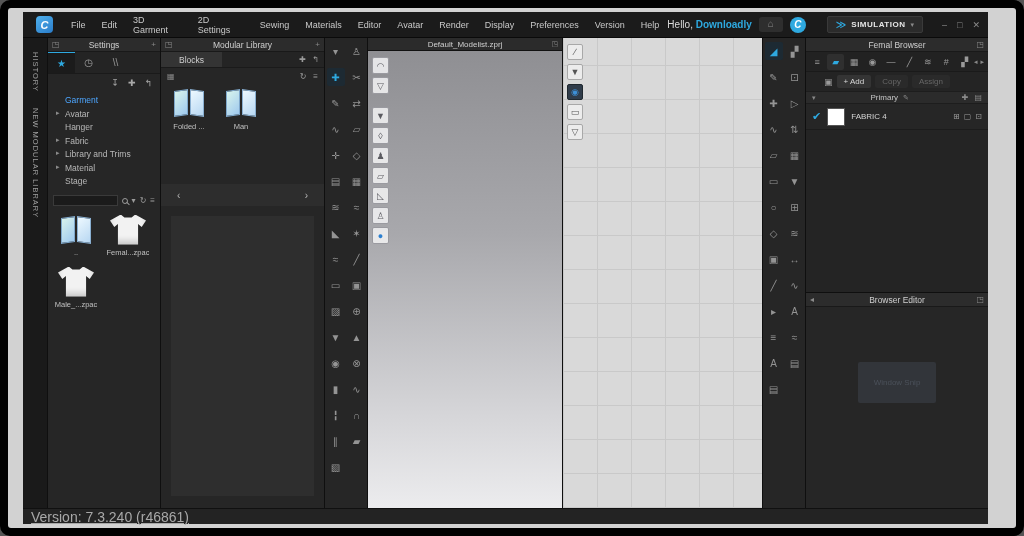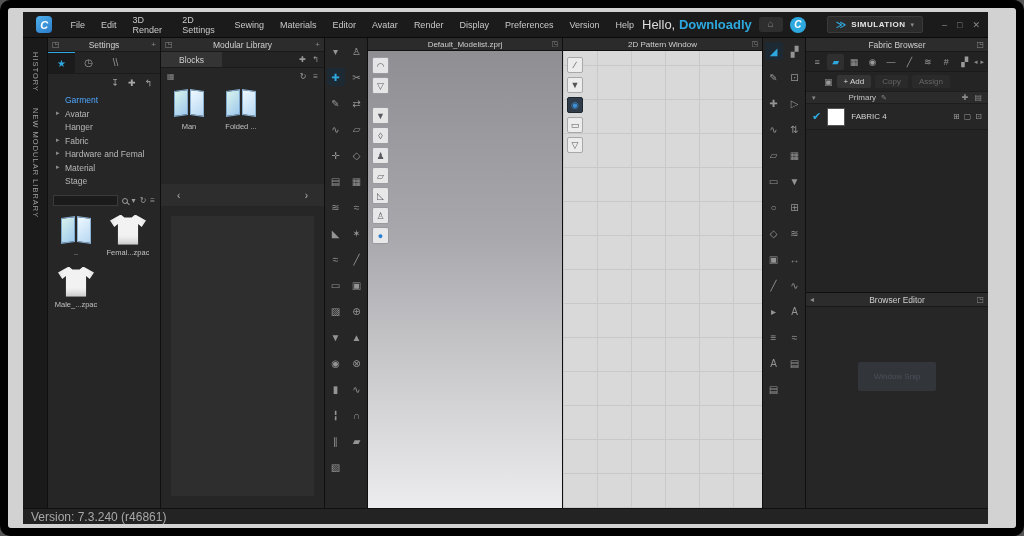--- a/index.html
+++ b/index.html
@@ -6,21 +6,21 @@
   *{box-sizing:border-box;font-family:"Liberation Sans","DejaVu Sans",sans-serif;}
   .frame{position:relative;width:1024px;height:536px;background:#000;border-radius:10px;overflow:hidden;}
   .desktop{position:absolute;inset:8px;background:#d2d2d2;border-radius:3px;overflow:hidden;}
   .app{position:absolute;left:15px;top:4px;width:965px;height:512px;background:#1d1d1d;}
   
   .menubar{position:absolute;left:0;top:0;right:0;height:26px;background:#1b1b1b;border-bottom:1px solid #0a0a0a;display:flex;align-items:center;padding:0 6px;}
   .applogo{width:17px;height:17px;margin:0 10px 0 7px;border-radius:4px;background:linear-gradient(145deg,#4fb0ec,#2a7cc9);color:#fff;font-weight:bold;font-size:11px;display:flex;align-items:center;justify-content:center;font-style:italic;}
   .menuitems{display:flex;align-items:center;}
   .mi{font-size:9px;color:#c9c9c9;padding:0 8px;cursor:default;}
   .mb-right{margin-left:auto;display:flex;align-items:center;gap:7px;}
-  .hello{font-size:13px;color:#dcdcdc;}
+  .hello{font-size:10px;color:#dcdcdc;}
   .hello b{color:#2ea9e0;}
   .hbtn{width:24px;height:15px;background:#2e2e2e;border-radius:3px;color:#8a8a8a;font-size:10px;line-height:14px;text-align:center;}
   .cbtn{width:16px;height:16px;border-radius:50%;background:#2ea9e0;color:#fff;font-size:10px;font-weight:bold;font-style:italic;line-height:16px;text-align:center;}
   .simbtn{display:flex;align-items:center;gap:5px;background:#2b2b2b;border:1px solid #3a3a3a;border-radius:2px;padding:2px 8px;margin-left:14px;}
   .simbtn .chev{color:#2ea9e0;font-size:10px;font-weight:bold;}
   .simbtn .simlbl{color:#e6e6e6;font-size:8px;font-weight:bold;letter-spacing:.5px;}
   .simbtn .caret{color:#8a8a8a;font-size:7px;}
   .wctls{display:flex;gap:10px;margin-left:12px;margin-right:2px;}
   .wc{color:#8a8a8a;font-size:9px;}
   
@@ -93,52 +93,52 @@
   .obtabs{height:20px;background:#222;display:flex;align-items:center;padding:0 2px;border-bottom:1px solid #1a1a1a;flex:0 0 auto;}
   .obtab{width:18px;height:16px;margin:0 .5px;display:flex;align-items:center;justify-content:center;color:#9a9a9a;font-size:9px;border-radius:2px;}
   .obtab.active{background:#2f2f2f;}
   .obarrows{margin-left:auto;color:#8a8a8a;font-size:7px;display:flex;gap:3px;padding-right:2px;}
   .obactions{height:19px;display:flex;align-items:center;gap:4px;padding:0 4px;flex:0 0 auto;}
   .folderadd{color:#9a9a9a;font-size:9px;margin-left:14px;}
   .abtn{font-size:8px;border-radius:2px;padding:2px 7px;}
   .abtn.add{color:#d8d8d8;background:#343434;}
   .abtn.dim{color:#666;background:#2a2a2a;}
   .primaryrow{height:13px;background:#2b2b2b;display:flex;align-items:center;padding:0 6px;gap:5px;border-top:1px solid #1d1d1d;border-bottom:1px solid #1d1d1d;flex:0 0 auto;}
-  .primaryrow .cap{color:#c4c4c4;font-size:8px;margin-left:28px;}
+  .primaryrow .cap{color:#c4c4c4;font-size:8px;margin-left:50px;}
   .primaryrow .edit{color:#8a8a8a;font-size:7px;}
   .primaryrow .pright{margin-left:auto;display:flex;gap:6px;color:#8a8a8a;font-size:8px;}
   .fabricrow{height:26px;display:flex;align-items:center;gap:6px;padding:0 6px;background:#262626;border-bottom:1px solid #1c1c1c;flex:0 0 auto;}
   .fcheck{color:#2ea9e0;font-size:11px;}
   .fswatch{width:18px;height:18px;background:#fff;border:1px solid #555;}
   .fname{color:#d5d5d5;font-size:8px;}
   .fright{margin-left:auto;display:flex;gap:4px;color:#9a9a9a;font-size:8px;}
   .pesection{flex:1;display:flex;flex-direction:column;}
   .pebody{flex:1;background:#262626;display:flex;justify-content:center;}
-  .snip{align-self:flex-start;margin-top:55px;background:#32353a;color:#4b515a;font-size:8px;padding:10px 16px;border-radius:2px;}
+  .snip{align-self:flex-start;margin-top:55px;background:#32353a;color:#4b515a;font-size:8px;padding:16px 16px;border-radius:2px;}
   
   .statusbar{position:absolute;left:0;right:0;bottom:0;height:16px;background:#232323;border-top:1px solid #101010;display:flex;align-items:center;}
-  .statusbar span{color:#a8a8a8;font-size:12px;padding-left:8px;}
+  .statusbar span{color:#a8a8a8;font-size:14px;padding-left:8px;text-decoration:underline;}
   
   .exlogo{position:absolute;right:26px;bottom:7px;width:184px;height:43px;background:#05060d;display:flex;align-items:center;justify-content:center;border:1px solid #14161f;}
   .extext{color:#fff;font-weight:900;font-size:30px;letter-spacing:-1px;transform:scaleY(1.1);text-shadow:2px 2px 0 #151826;}
   .excom{position:absolute;right:8px;bottom:1px;font-style:italic;font-size:10px;color:#2b3547;}
 </style>
 </head>
 <body>
 
 <div class="frame">
   <div class="desktop">
     <div class="app">
 
       <div class="menubar">
         <div class="applogo">C</div>
         <div class="menuitems" id="menu-items">
             <span class="mi">File</span>
             <span class="mi">Edit</span>
-            <span class="mi">3D Render</span>
+            <span class="mi">3D Garment</span>
             <span class="mi">2D Settings</span>
             <span class="mi">Sewing</span>
             <span class="mi">Materials</span>
             <span class="mi">Editor</span>
             <span class="mi">Avatar</span>
             <span class="mi">Render</span>
             <span class="mi">Display</span>
             <span class="mi">Preferences</span>
             <span class="mi">Version</span>
             <span class="mi">Help</span>
@@ -195,21 +195,21 @@
               <div class="trow">
                 <span class="tw"></span>
                 <span class="tl">Hanger</span>
               </div>
               <div class="trow">
                 <span class="tw">▸</span>
                 <span class="tl">Fabric</span>
               </div>
               <div class="trow">
                 <span class="tw">▸</span>
-                <span class="tl">Hardware and Femal</span>
+                <span class="tl">Library and Trims</span>
               </div>
               <div class="trow">
                 <span class="tw">▸</span>
                 <span class="tl">Material</span>
               </div>
               <div class="trow">
                 <span class="tw"></span>
                 <span class="tl">Stage</span>
               </div>
             </div>
@@ -256,28 +256,28 @@
               <span>↻</span>
               <span>≡</span>
             </span>
           </div>
           <div class="moditems" id="mod-items">
               <div class="moditem">
                 <div class="icon-folder">
                   <div class="fb"></div>
                   <div class="ff"></div>
                 </div>
-                <div class="tlabel">Man</div>
+                <div class="tlabel">Folded ...</div>
               </div>
               <div class="moditem">
                 <div class="icon-folder">
                   <div class="fb"></div>
                   <div class="ff"></div>
                 </div>
-                <div class="tlabel">Folded ...</div>
+                <div class="tlabel">Man</div>
               </div>
             </div>
           <div class="pagerow">
             <span>‹</span>
             <span>›</span>
           </div>
           <div class="previewbox"></div>
         </div>
 
         <div class="tbar">
@@ -337,24 +337,20 @@
                 <div class="ov3">♟</div>
                 <div class="ov3">▱</div>
                 <div class="ov3">◺</div>
                 <div class="ov3">♙</div>
                 <div class="ov3" style="color: rgb(43, 127, 208);">●</div>
               </div>
           </div>
         </div>
 
         <div class="vp v2d">
-          <div class="vtitle">
-            <span>2D Pattern Window</span>
-            <span class="pr">◳</span>
-          </div>
           <div class="v2dbody">
             <div class="ovcol" id="ov2d">
                 <div class="ov2">∕</div>
                 <div class="ov2">▼</div>
                 <div class="ov2 dark" style="color: rgb(61, 143, 214);">◉</div>
                 <div class="ov2">▭</div>
                 <div class="ov2">▽</div>
               </div>
           </div>
         </div>
@@ -389,21 +385,21 @@
               <div class="tcell">∿</div>
               <div class="tcell">A</div>
               <div class="tcell">≈</div>
               <div class="tcell">▤</div>
             </div>
         </div>
 
         <div class="rightpanel">
           <div class="obsection">
             <div class="phead">
-              <span>Fabric Browser</span>
+              <span>Femal Browser</span>
               <span class="pr">◳</span>
             </div>
             <div class="obtabs" id="ob-tabs">
                 <div class="obtab">≡</div>
                 <div class="obtab active" style="color: rgb(46, 169, 224);">▰</div>
                 <div class="obtab">▦</div>
                 <div class="obtab">◉</div>
                 <div class="obtab">—</div>
                 <div class="obtab">╱</div>
                 <div class="obtab">≋</div>

